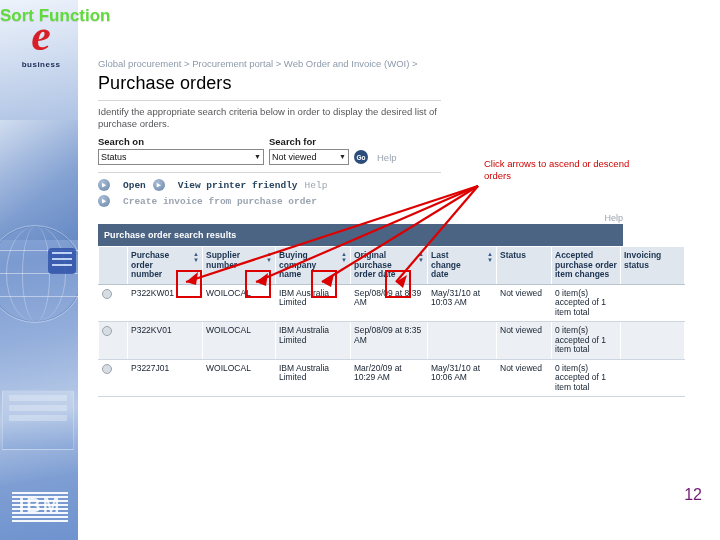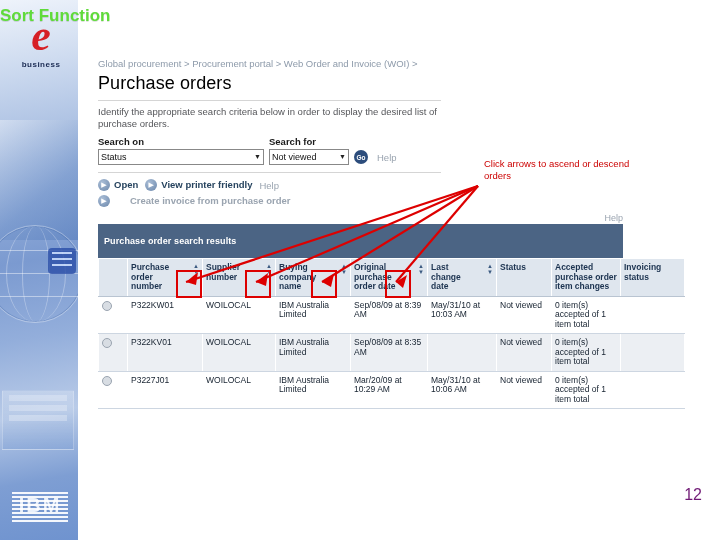--- a/index.html
+++ b/index.html
@@ -113,37 +113,37 @@
   #sel-for{width:74px;}
   .go-btn{
     width:14px;height:14px;border-radius:50%;background:#2c4d7c;color:#fff;
     font-size:6.5px;font-weight:bold;display:inline-flex;align-items:center;
     justify-content:center;
   }
   .help-link{font-size:9.5px;color:#9aa4b0;margin-left:4px;}
   #hr2{border-top:1px solid #d5d5d5;margin:7px 0 6px 0;width:343px;}
 
   .actions{display:flex;align-items:center;gap:7px;margin-bottom:4px;}
-  .act{display:flex;gap:4px;}
+  .act{display:flex;align-items:center;gap:13px;font-family:Liberation Mono, monospace;}
   .arrow-btn{
     width:12px;height:12px;border-radius:50%;
     background:radial-gradient(circle at 35% 30%,#a9bdd6,#6b87ab);
     color:#fff;font-size:7px;display:inline-flex;align-items:center;justify-content:center;
   }
   .act .lbl{font-size:9.5px;font-weight:bold;color:#27445f;}
   .act .lbl.muted{font-weight:normal;color:#9aa4b0;}
 
   
   #results-help{
     font-size:9px;color:#9aa4b0;text-align:right;width:525px;margin:6px 0 1px 0;
   }
   #tbl-wrap{width:525px;}
   #tbl-cap{
     background:#4b6484;color:#fff;font-size:9px;font-weight:bold;
-    padding:12px 6px;letter-spacing:.1px;
+    padding:6px 6px;letter-spacing:.1px;
   }
   table#po{border-collapse:collapse;width:525px;table-layout:fixed;}
   table#po th{
     background:#dfe6ee;border:1px solid #fff;border-bottom:1px solid #b9c4d1;
     vertical-align:top;text-align:left;padding:4px 3px;
     font-size:8.5px;font-weight:bold;color:#1c3350;line-height:9.5px;
   }
   table#po th .hcell{display:flex;justify-content:space-between;gap:18px;}
   .sorters{display:flex;flex-direction:column;gap:1px;padding-top:1px;}
   .sorters i{
@@ -266,21 +266,21 @@
       <span class="lbl">View printer friendly</span>
     </div>
     <div class="act">
       <span class="lbl muted">Help</span>
     </div>
   </div>
 
   <div class="actions">
     <div class="act">
       <span class="arrow-btn">▶</span>
-      <span class="lbl muted" style="color:#9aa4b0;font-weight:bold;margin-left:16px;">Create invoice from purchase order</span>
+      <span class="lbl muted" style="color:#9aa4b0;font-weight:bold;">Create invoice from purchase order</span>
     </div>
   </div>
 
   <div id="results-help">Help</div>
 
   <div id="tbl-wrap">
     <div id="tbl-cap">Purchase order search results</div>
     <table id="po">
       <thead>
         <tr>

